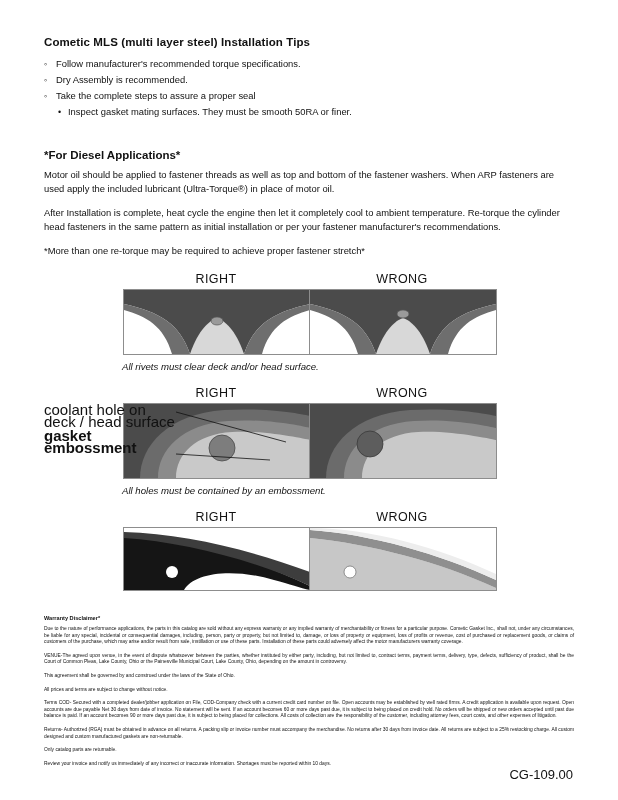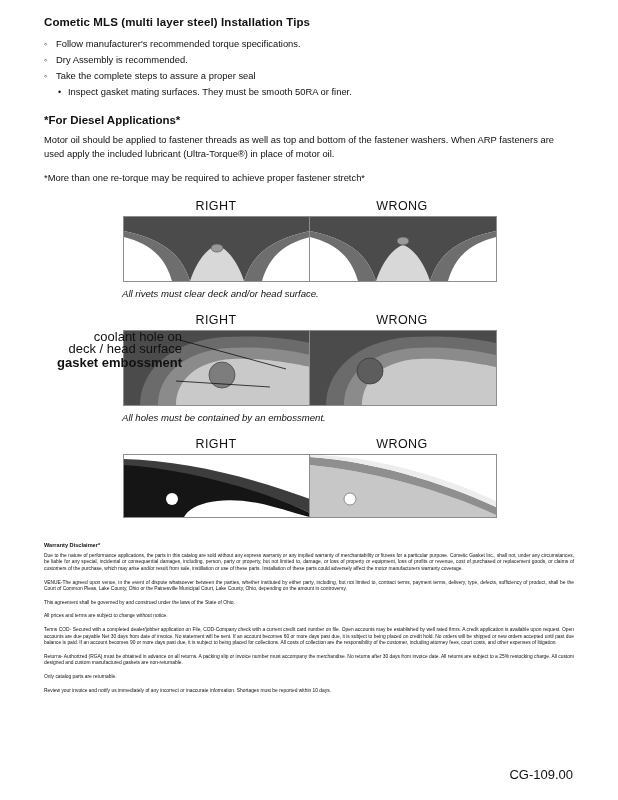--- a/index.html
+++ b/index.html
@@ -3,21 +3,21 @@
 <meta charset="utf-8">
 <style>
   html,body{margin:0;padding:0;}
   body{
     width:618px;height:800px;
     background:#ffffff;
     font-family:"Liberation Sans", sans-serif;
     color:#111;
     overflow:hidden;
   }
-  .page{position:relative;width:618px;height:800px;box-sizing:border-box;padding:16px 44px 10px 44px;}
+  .page{position:relative;width:618px;height:800px;box-sizing:border-box;padding:36px 44px 10px 44px;}
 
   h1.title{
     font-size:11.5px;
     font-weight:bold;
     margin:0 0 9px 0;
     letter-spacing:0.1px;
   }
   ul.bullets{list-style:none;margin:0;padding:0;}
   ul.bullets > li{
     font-size:9.4px;
@@ -38,21 +38,21 @@
     position:relative;
     margin:0 0 1px 0;
   }
   ul.sub > li:before{
     content:"\2022";
     position:absolute;left:2px;top:0;font-size:9px;
   }
   h2.section{
     font-size:11.5px;
     font-weight:bold;
-    margin:15px 0 7px 0;
+    margin:30px 0 7px 0;
   }
   p.para{
     font-size:9.4px;
     line-height:13.6px;
     margin:0 0 11px 0;
   }
   p.note{
     font-size:9.4px;
     line-height:13.6px;
     margin:0 0 4px 0;
@@ -76,23 +76,23 @@
     font-style:italic;
   }
   .capwrap{display:flex;justify-content:center;}
   .capinner{width:390px;}
   .imgbox{border:1px solid #8d8d8d;background:#fff;display:block;}
 
   
   .calloutwrap{position:relative;}
   .callout{
     position:absolute;
-    font-size:13px;
+    font-size:15px;
     line-height:12px;
-    text-align:right;
+    text-align:left;
     white-space:pre-line;
   }
   .callout.c1{left:0px;top:18px;width:138px;}
   .callout.c2{left:0px;top:44px;width:138px;font-weight:bold;}
 
   
   .warranty{margin-top:24px;}
   .warranty h3{
     font-size:5.6px;
     font-weight:bold;
@@ -124,20 +124,21 @@
     <li>
       <span>Take the complete steps to assure a proper seal</span>
       <ul class="sub">
         <li>Inspect gasket mating surfaces.  They must be smooth 50RA or finer.</li>
       </ul>
     </li>
   </ul>
 
   <h2 class="section">*For Diesel Applications*</h2>
   <p class="para">Motor oil should be applied to fastener threads as well as top and bottom of the fastener washers. When ARP fasteners are used apply the included lubricant (Ultra-Torque®) in place of motor oil.</p>
+  <p class="para">After Installation is complete, heat cycle the engine then let it completely cool to ambient temperature. Re-torque the cylinder head fasteners in the same pattern as initial installation or per your fastener manufacturer's recommendations.</p>
   <p class="note">*More than one re-torque may be required to achieve proper fastener stretch*</p>
 
   <div class="figblock">
     <div class="figrow">
       <div class="figcell">
         <div class="figlabel">RIGHT</div>
         <svg class="imgbox" width="186" height="64" viewBox="0 0 186 64">
           <rect x="0" y="0" width="186" height="64" fill="#ffffff"></rect>
           <path d="M0,0 H186 V14 C150,22 130,34 120,64 H66 C56,34 36,22 0,14 Z" fill="#4b4b4b"></path>
           <path d="M0,14 C36,22 56,34 66,64 H48 C40,36 22,26 0,20 Z" fill="#6e6e6e"></path>

